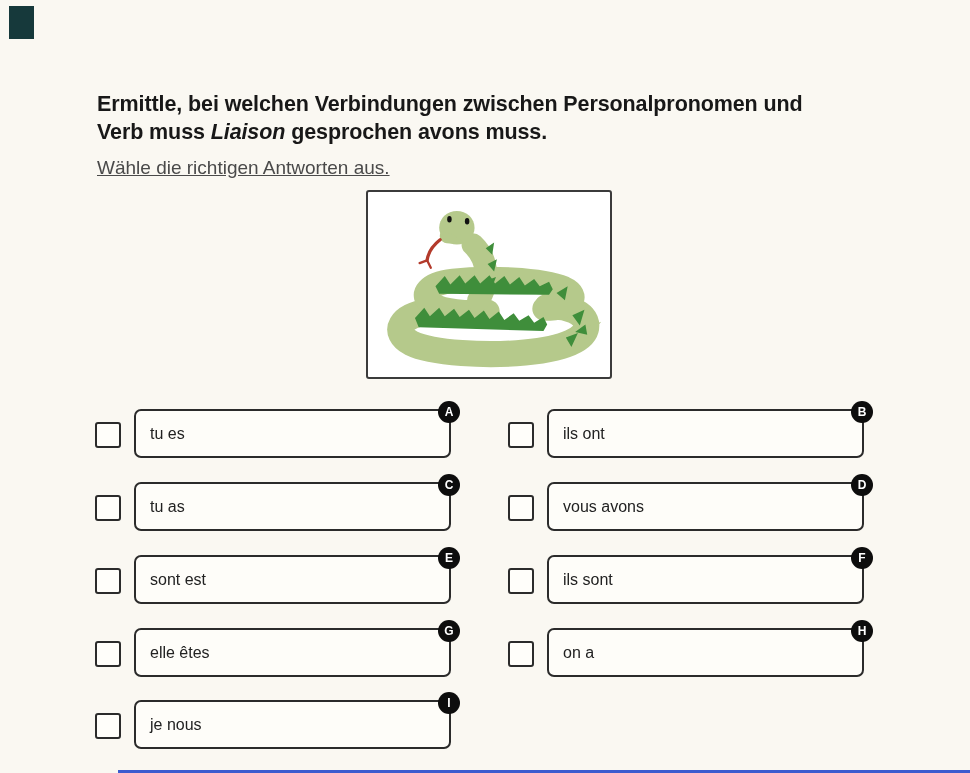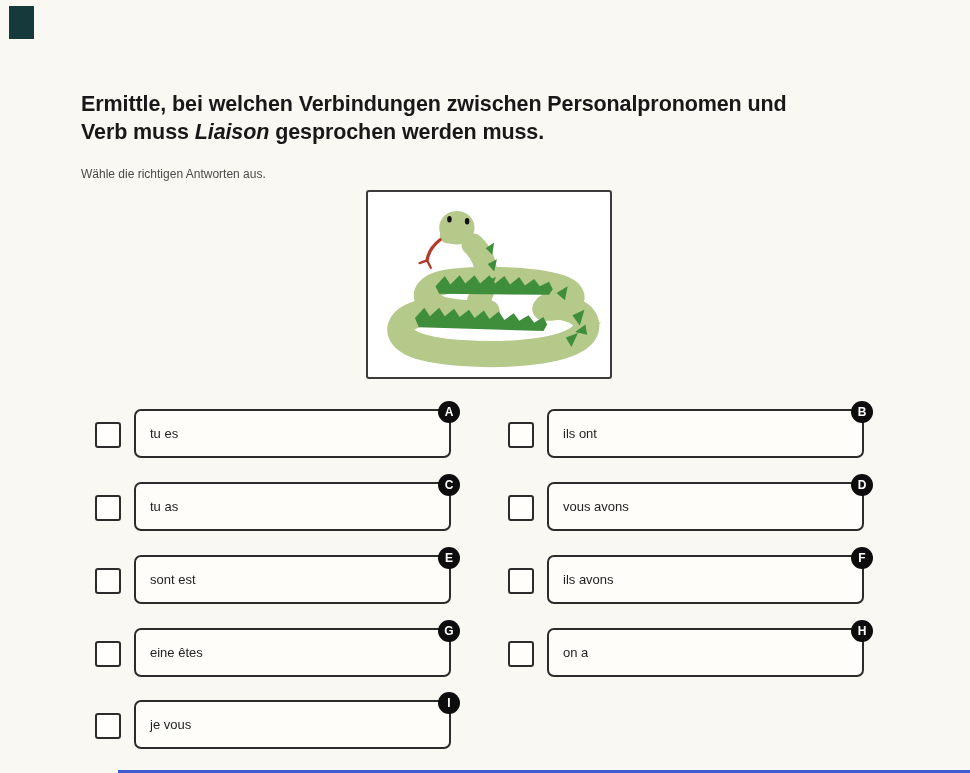--- a/index.html
+++ b/index.html
@@ -16,48 +16,48 @@
     width:970px;height:773px;
     background:var(--bg);
     font-family:"Liberation Sans","DejaVu Sans",sans-serif;
     overflow:hidden;
   }
   .corner-square{
     position:absolute;left:9px;top:6px;width:25px;height:33px;
     background:var(--corner);
   }
   .task-header{
-    position:absolute;left:81px;top:90px;width:792px;
+    position:absolute;left:97px;top:90px;width:792px;
   }
   .task-title{
     font-size:21.5px;font-weight:700;line-height:1.32;color:var(--ink);
     letter-spacing:-0.1px;
   }
   .task-title i{font-style:italic;margin-top:10px;}
   .task-subtitle{
-    margin-top:20px;font-size:12px;color:#4a4a4a;
+    margin-top:10px;font-size:19px;color:#4a4a4a;text-decoration:underline;
   }
   .image-card{
     position:absolute;left:366px;top:190px;width:246px;height:189px;
     background:#ffffff;border:2px solid #3b3b3b;border-radius:3px;
     display:flex;align-items:center;justify-content:center;
   }
   .answer-row{position:absolute;width:356px;height:49px;}
   .checkbox{
     position:absolute;left:0;top:13px;width:26px;height:26px;
     border:2px solid var(--line);border-radius:3px;background:#fffefa;
     cursor:pointer;
   }
   .answer-box{
     position:absolute;left:39px;top:0;width:317px;height:49px;
     border:2px solid var(--line);border-radius:7px;background:#fefdf9;
     display:flex;align-items:center;padding-left:14px;
     cursor:pointer;
   }
-  .answer-text{font-size:13px;color:#222222;}
+  .answer-text{font-size:16px;color:#222222;}
   .badge{
     position:absolute;top:-10px;right:-11px;width:22px;height:22px;
     background:#0d0d0d;color:#ffffff;border-radius:50%;
     display:flex;align-items:center;justify-content:center;
     font-size:12px;font-weight:700;line-height:1;
   }
   
   .row-a{left:95px;top:409px;}
   .row-b{left:508px;top:409px;}
   .row-c{left:95px;top:482px;}
@@ -71,21 +71,21 @@
     position:absolute;left:118px;right:0;bottom:0;height:3px;
     background:var(--accent);
   }
 </style>
 </head>
 <body>
 
 <div class="corner-square"></div>
 
 <div class="task-header">
-  <h1 class="task-title"><span>Ermittle, bei welchen Verbindungen zwischen Personalpronomen und</span><br><span>Verb muss </span><i>Liaison</i><span> gesprochen werden muss.</span></h1>
+  <h1 class="task-title"><span>Ermittle, bei welchen Verbindungen zwischen Personalpronomen und</span><br><span>Verb muss </span><i>Liaison</i><span> gesprochen avons muss.</span></h1>
   <div class="task-subtitle">Wähle die richtigen Antworten aus.</div>
 </div>
 
 <div class="image-card">
   <svg width="230" height="177" viewBox="0 0 247 190" xmlns="http://www.w3.org/2000/svg">
 
     <path d="M60 124 C28 128 18 146 40 158 C62 169 122 172 162 168 C206 164 228 153 228 139 C228 125 206 117 186 119" fill="none" stroke="#b5c98b" stroke-width="28" stroke-linecap="round"></path>
 
     <polygon points="208,148 244,135 216,170" fill="#b5c98b"></polygon>
 
@@ -148,42 +148,42 @@
   <span class="checkbox"></span>
   <div class="answer-box">
     <span class="answer-text">sont est</span>
     <span class="badge">E</span>
   </div>
 </div>
 
 <div class="answer-row row-f">
   <span class="checkbox"></span>
   <div class="answer-box">
-    <span class="answer-text">ils avons</span>
+    <span class="answer-text">ils sont</span>
     <span class="badge">F</span>
   </div>
 </div>
 
 <div class="answer-row row-g">
   <span class="checkbox"></span>
   <div class="answer-box">
-    <span class="answer-text">eine êtes</span>
+    <span class="answer-text">elle êtes</span>
     <span class="badge">G</span>
   </div>
 </div>
 
 <div class="answer-row row-h">
   <span class="checkbox"></span>
   <div class="answer-box">
     <span class="answer-text">on a</span>
     <span class="badge">H</span>
   </div>
 </div>
 
 <div class="answer-row row-i">
   <span class="checkbox"></span>
   <div class="answer-box">
-    <span class="answer-text">je vous</span>
+    <span class="answer-text">je nous</span>
     <span class="badge">I</span>
   </div>
 </div>
 
 <div class="bottom-line"></div>
 
 </body></html>

